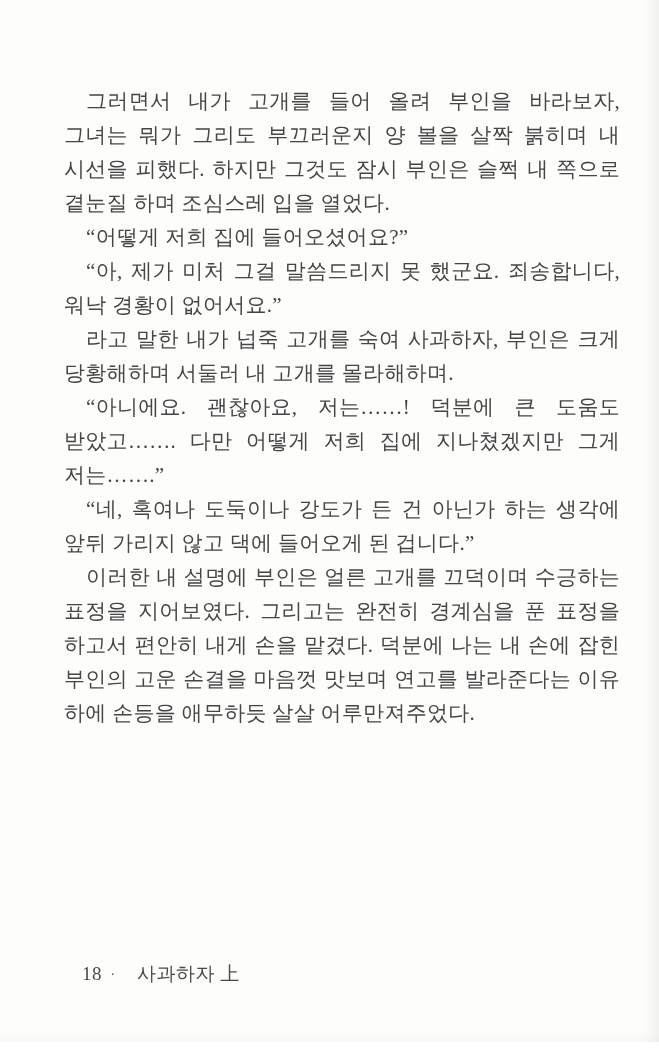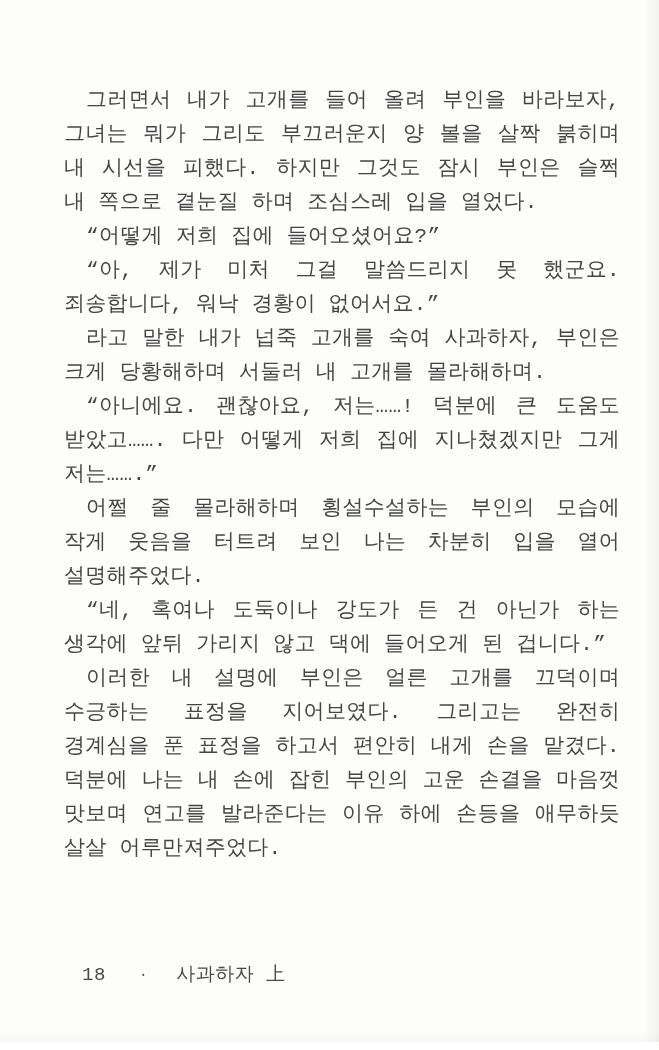--- a/index.html
+++ b/index.html
@@ -6,21 +6,21 @@
     margin: 0;
     padding: 0;
     background: #ffffff;
   }
   .page {
     position: relative;
     width: 659px;
     height: 1042px;
     background: #fdfdfc;
     overflow: hidden;
-    font-family: Liberation Mono, monospace;
+    font-family: Liberation Serif, serif;
   }
   
   .edge-shade-right {
     position: absolute;
     top: 0;
     right: 0;
     bottom: 0;
     width: 16px;
     background: linear-gradient(to right, rgba(255,255,255,0), rgba(198,198,190,0.20));
     pointer-events: none;
@@ -55,42 +55,41 @@
     position: absolute;
     left: 82px;
     top: 961px;
     color: #4a4a4a;
     font-size: 19px;
     letter-spacing: 0.5px;
     white-space: nowrap;
   }
   .footer .page-num {
     display: inline-block;
-    margin-right: 21px;
+    margin-right: 3px;
   }
   .footer .sep-dot {
     display: inline-block;
     margin-right: 16px;
     font-size: 15px;
     vertical-align: 1px;
     color: #5a5a5a;
   }
 </style>
 </head>
 <body>
 
 <div class="page" style="background: rgb(253, 253, 252);">
 
   <div class="content" id="paragraphs" style="color: rgb(69, 69, 69);">
       <p class="para">그러면서 내가 고개를 들어 올려 부인을 바라보자, 그녀는 뭐가 그리도 부끄러운지 양 볼을 살짝 붉히며 내 시선을 피했다. 하지만 그것도 잠시 부인은 슬쩍 내 쪽으로 곁눈질 하며 조심스레 입을 열었다.</p>
       <p class="para">“어떻게 저희 집에 들어오셨어요?”</p>
       <p class="para">“아, 제가 미처 그걸 말씀드리지 못 했군요. 죄송합니다, 워낙 경황이 없어서요.”</p>
       <p class="para">라고 말한 내가 넙죽 고개를 숙여 사과하자, 부인은 크게 당황해하며 서둘러 내 고개를 몰라해하며.</p>
       <p class="para">“아니에요. 괜찮아요, 저는……! 덕분에 큰 도움도 받았고……. 다만 어떻게 저희 집에 지나쳤겠지만 그게 저는…….”</p>
-      <p class="para">어쩔 줄 몰라해하며 횡설수설하는 부인의 모습에 작게 웃음을 터트려 보인 나는 차분히 입을 열어 설명해주었다.</p>
       <p class="para">“네, 혹여나 도둑이나 강도가 든 건 아닌가 하는 생각에 앞뒤 가리지 않고 댁에 들어오게 된 겁니다.”</p>
       <p class="para">이러한 내 설명에 부인은 얼른 고개를 끄덕이며 수긍하는 표정을 지어보였다. 그리고는 완전히 경계심을 푼 표정을 하고서 편안히 내게 손을 맡겼다. 덕분에 나는 내 손에 잡힌 부인의 고운 손결을 마음껏 맛보며 연고를 발라준다는 이유 하에 손등을 애무하듯 살살 어루만져주었다.</p>
     </div>
 
   <div class="footer">
     <span class="page-num">18</span>
     <span class="sep-dot">·</span>
     <span class="book-title">사과하자 上</span>
   </div>
 

